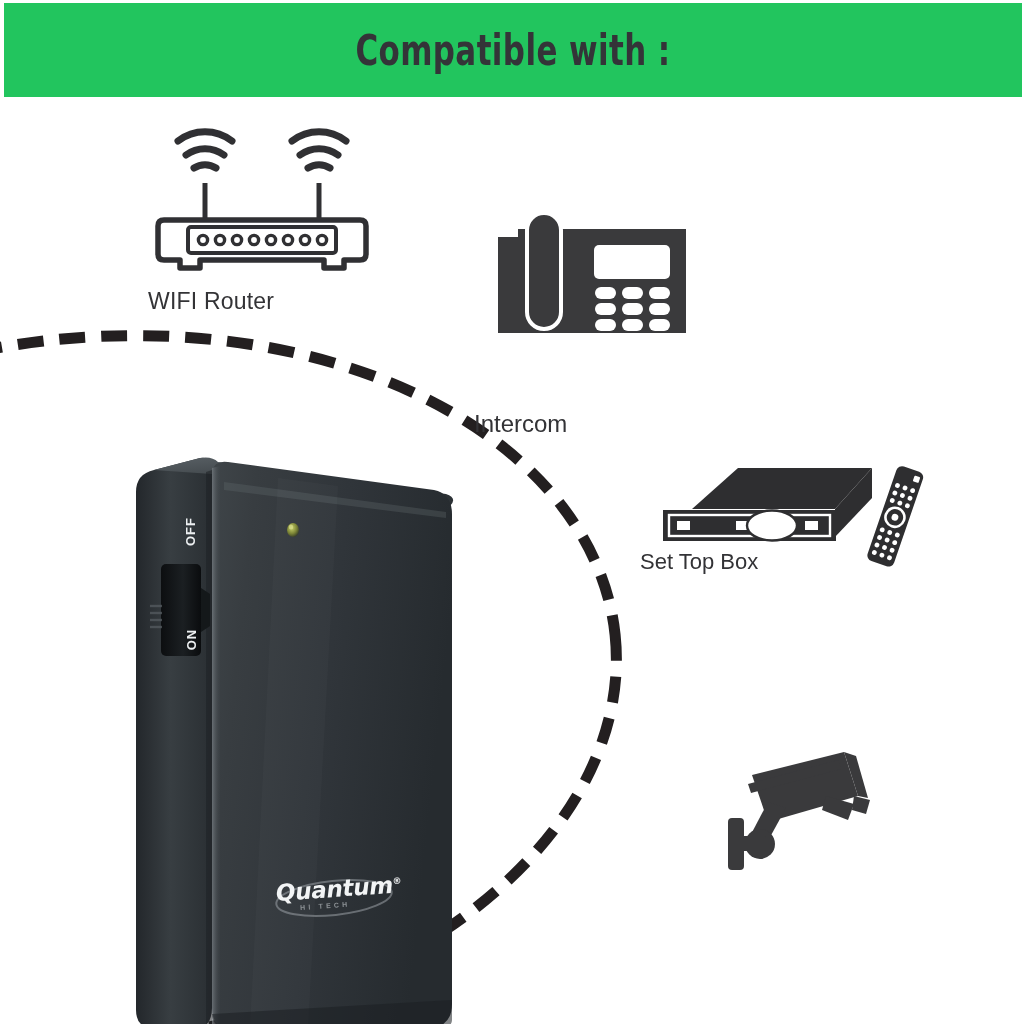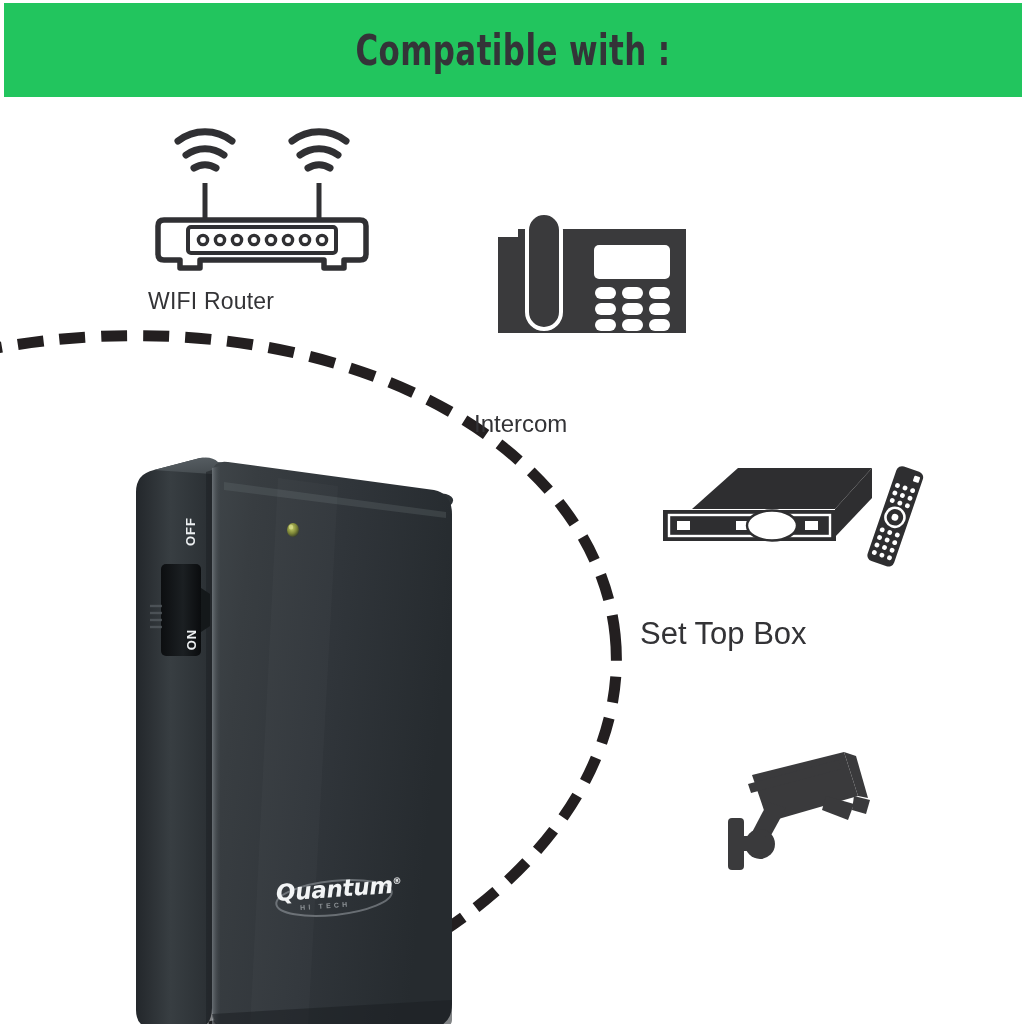--- a/index.html
+++ b/index.html
@@ -42,21 +42,21 @@
   
   #wifi-router{left:148px;top:105px;width:228px;height:175px;}
   #wifi-router-label{top:288px;left:148px;width:228px;font-size:23px;letter-spacing:.2px;}
 
   
   #intercom{left:494px;top:205px;width:196px;height:135px;}
   #intercom-label{top:378px;left:474px;width:236px;font-size:24px;margin-top:32px;}
 
   
   #set-top-box{left:650px;top:462px;width:284px;height:110px;}
-  #set-top-box-label{top:616px;left:640px;width:300px;font-size:31px;}
+  #set-top-box-label{top:549px;left:640px;width:300px;font-size:22px;}
 
   
   #cctv{left:728px;top:740px;width:160px;height:130px;}
   #cctv-label{top:895px;left:718px;width:180px;font-size:23px;}
 
   
   #dashed-arc{position:absolute;left:-240px;top:330px;width:880px;height:720px;pointer-events:none;}
 
   
   #device{position:absolute;left:128px;top:448px;width:330px;height:580px;}

